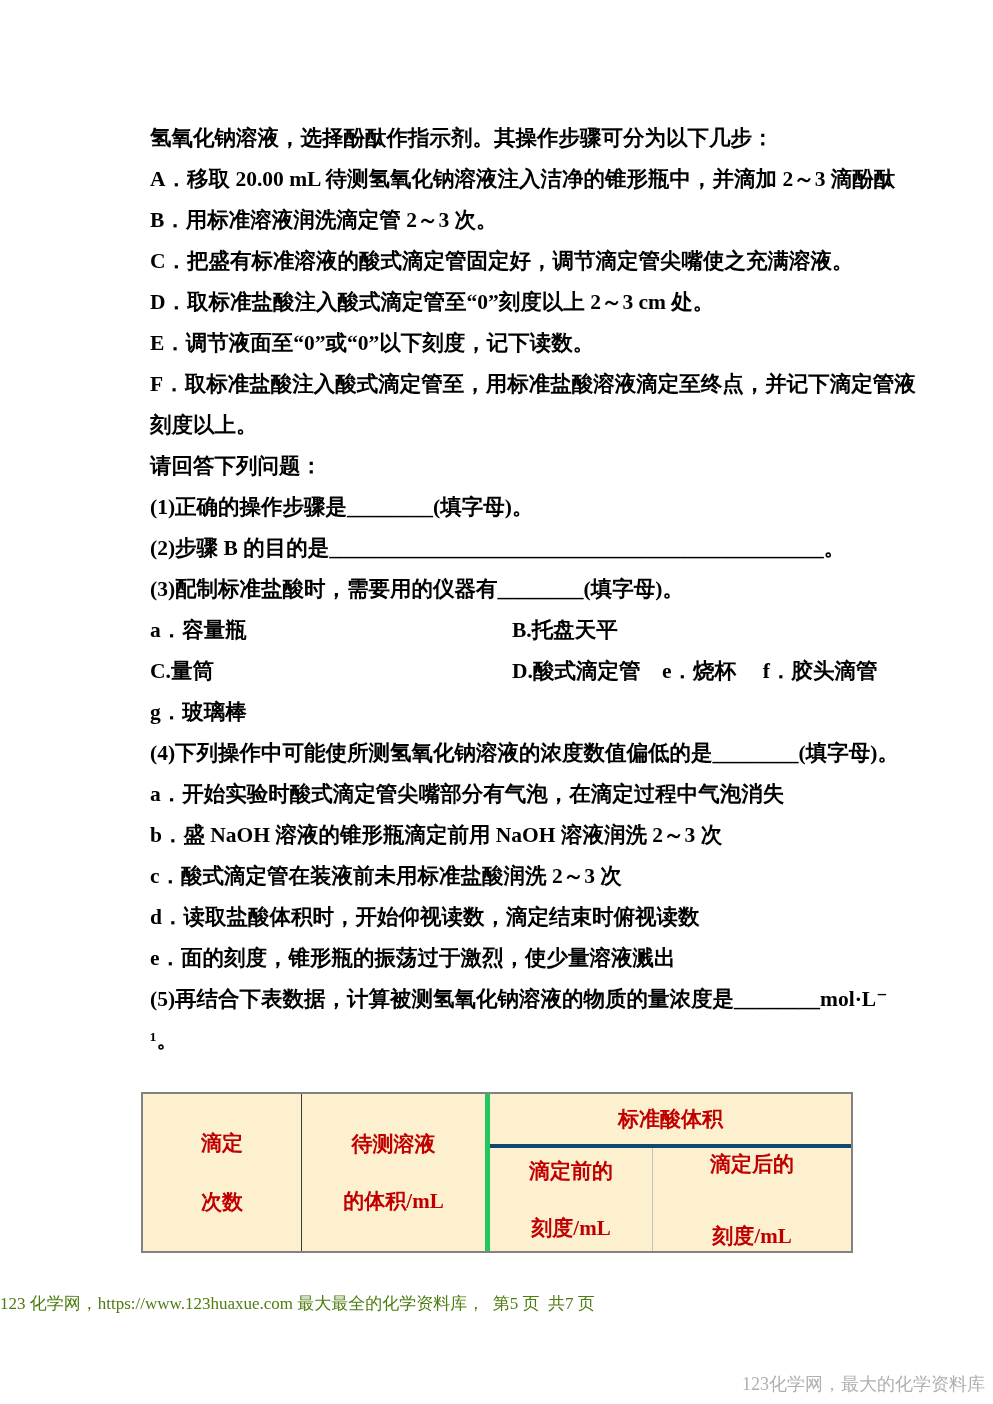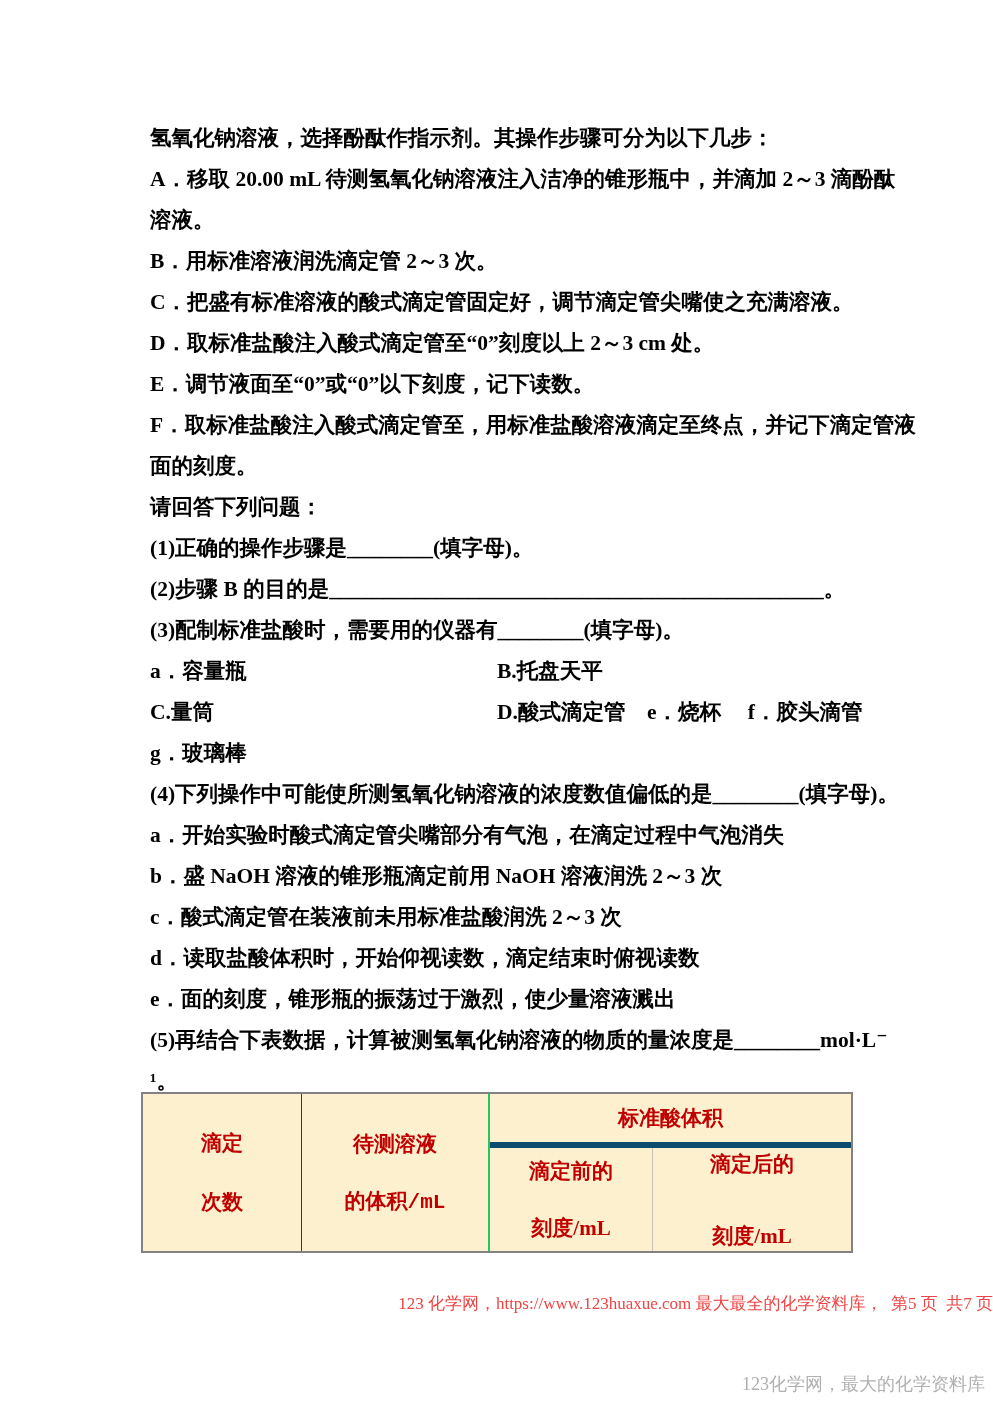--- a/index.html
+++ b/index.html
@@ -16,80 +16,79 @@
     left:150px;
     top:110px;
     width:710px;
     font-size:21.5px;
     font-weight:bold;
     color:#000000;
     margin-top:8px;
   }
   .ln { height:41px; line-height:41px; white-space:nowrap; }
   .opt-row { position:relative; }
-  .opt-right { position:absolute; left:347px; top:0; }
+  .opt-right { position:absolute; left:362px; top:0; }
 
   .tbl {
     position:absolute;
     left:141px;
     top:1092px;
     width:712px;
     height:161px;
     box-sizing:border-box;
     background:var(--table-bg,#FCF0CE);
     border:2px solid #828282;
     display:grid;
     grid-template-columns:159px 188px 163px 1fr;
     grid-template-rows:54px 1fr;
     color:var(--table-text,#C00000);
     font-size:21px;
     font-weight:bold;
     text-align:center;
   }
   .cell { display:flex; flex-direction:column; align-items:center; justify-content:center; }
   .cA { grid-row:1/3; grid-column:1; border-right:1px solid #3a3a3a; gap:31px; }
-  .cB { grid-row:1/3; grid-column:2; border-right:2px solid #22c55e; gap:29px;font-family:Liberation Mono, monospace; }
-  .cSpan { grid-row:1; grid-column:3/5; border-bottom:6px solid #0c4a6e;text-align:right; }
+  .cB { grid-row:1/3; grid-column:2; border-right:5px solid #22c55e; gap:29px; }
+  .cSpan { grid-row:1; grid-column:3/5; border-bottom:4px solid #0c4a6e;text-align:right; }
   .cC { grid-row:2; grid-column:3; border-right:1px solid #c9c2b4; gap:29px; }
   .cD { grid-row:2; grid-column:4; gap:44px; }
 
   .footer {
     position:absolute;
     left:0; right:0;
     top:1292px;
-    text-align:right;
+    text-align:left;
     font-size:17px;
     font-weight:normal;
-    color:#ef4444;
+    color:#4d7c0f;
     white-space:pre;
   }
   .wm {
     position:absolute;
     right:8px;
     top:1372px;
     font-size:18px;
     font-weight:normal;
     color:var(--watermark,#B0B0B0);
   }
 </style>
 </head>
 <body>
 
 <div class="page">
 
   <div class="doc">
     <div class="ln">氢氧化钠溶液，选择酚酞作指示剂。其操作步骤可分为以下几步：</div>
     <div class="ln">A．移取 20.00 mL 待测氢氧化钠溶液注入洁净的锥形瓶中，并滴加 2～3 滴酚酞</div>
-    <div class="ln">溶液。</div>
     <div class="ln">B．用标准溶液润洗滴定管 2～3 次。</div>
     <div class="ln">C．把盛有标准溶液的酸式滴定管固定好，调节滴定管尖嘴使之充满溶液。</div>
     <div class="ln">D．取标准盐酸注入酸式滴定管至“0”刻度以上 2～3 cm 处。</div>
     <div class="ln">E．调节液面至“0”或“0”以下刻度，记下读数。</div>
     <div class="ln">F．取标准盐酸注入酸式滴定管至，用标准盐酸溶液滴定至终点，并记下滴定管液</div>
-    <div class="ln">面的刻度。</div>
+    <div class="ln">刻度以上。</div>
     <div class="ln">请回答下列问题：</div>
     <div class="ln">(1)正确的操作步骤是________(填字母)。</div>
     <div class="ln">(2)步骤 B 的目的是______________________________________________。</div>
     <div class="ln">(3)配制标准盐酸时，需要用的仪器有________(填字母)。</div>
     <div class="ln opt-row">
       <span>a．容量瓶</span>
       <span class="opt-right">B.托盘天平</span>
     </div>
     <div class="ln opt-row">
       <span>C.量筒</span>

